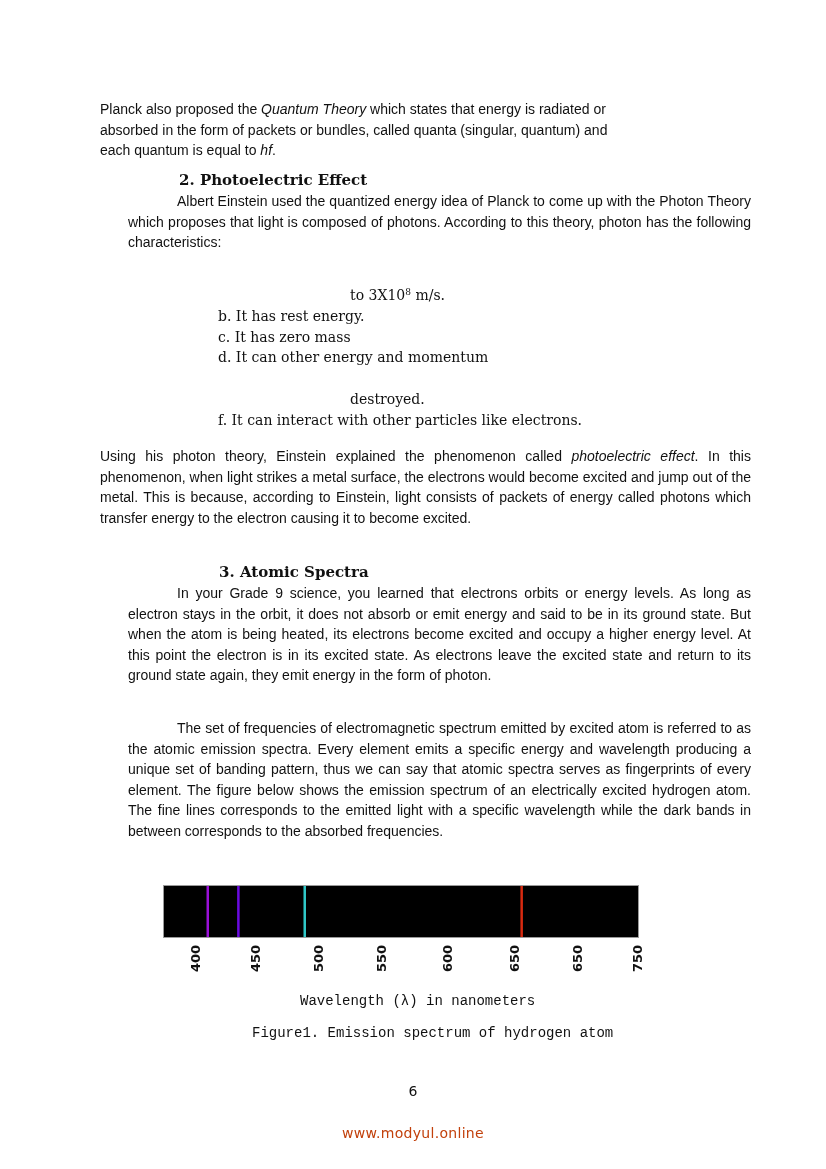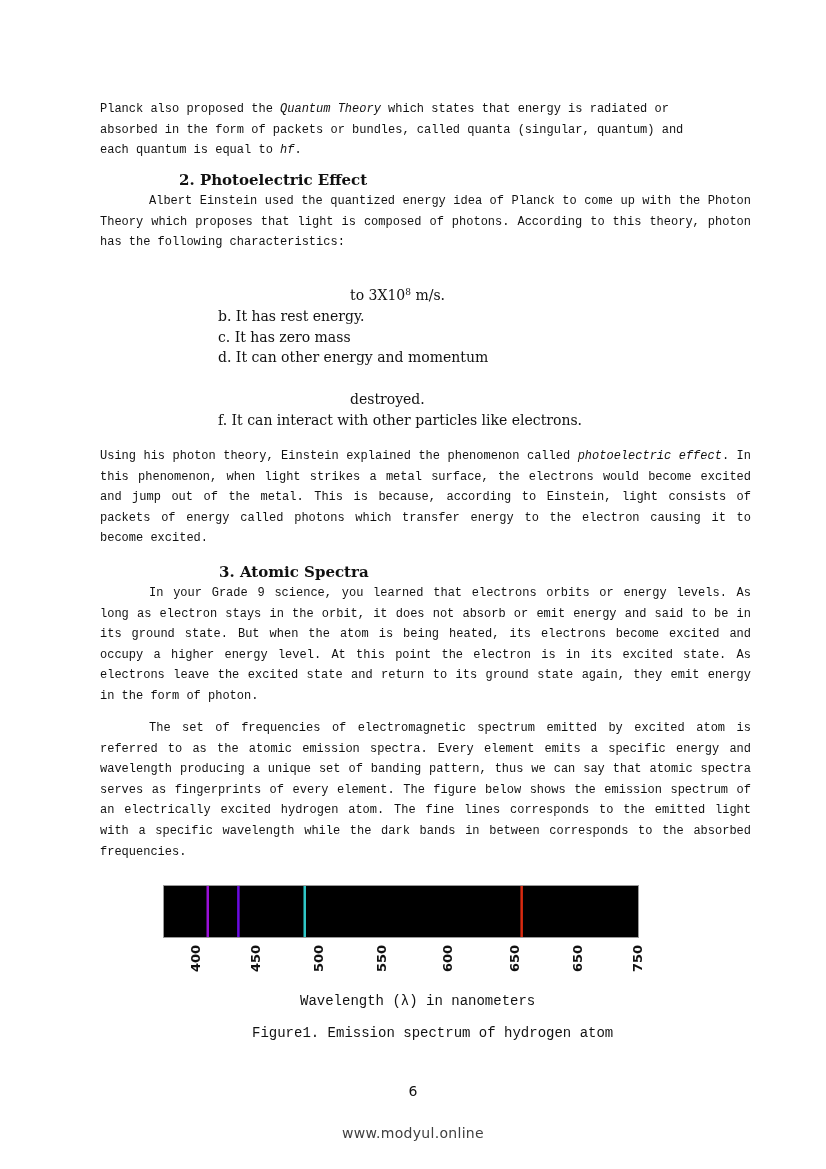--- a/index.html
+++ b/index.html
@@ -1,32 +1,32 @@
 <!DOCTYPE html>
 <html><head>
 <meta charset="utf-8">
 <style>
   html, body { margin: 0; padding: 0; background: #ffffff; }
   body { width: 826px; height: 1169px; position: relative; overflow: hidden;
          font-family: "DejaVu Serif", "Liberation Serif", serif; color: #111; }
-  .p { font-family: Liberation Mono, monospace; font-size: 12px; line-height: 20.6px; margin: 0; }
+  .p { font-family: Liberation Sans, sans-serif; font-size: 14px; line-height: 20.6px; margin: 0; }
   .j { text-align: justify; }
-  .indent { text-indent: 49px; }
+  .indent { text-indent: 49px; margin-left: 28px; }
   .h { font-family: "DejaVu Serif", serif; font-weight: bold; font-size: 15px; margin: 0; line-height: 20px; }
   .list { font-family: "DejaVu Serif", serif; font-size: 14px; line-height: 20.8px; }
   .list .it { position: absolute; left: 118px; white-space: nowrap; }
   .list .cont { position: absolute; left: 250px; white-space: nowrap; }
   .abs { position: absolute; }
   .caption { font-family: Liberation Mono, monospace; font-size: 14px; position: absolute; white-space: nowrap; }
   .tick { position: absolute; font-family: "DejaVu Sans", sans-serif; font-weight: bold; font-size: 13px;
           transform: rotate(-90deg); transform-origin: center center; width: 34px; text-align: center; }
   .footer-num { position: absolute; left: 0; width: 826px; text-align: center; top: 1083px;
                 font-family: "DejaVu Sans", sans-serif; font-size: 14px; }
   .watermark { position: absolute; left: 0; width: 826px; text-align: center; top: 1125px;
-               font-family: "DejaVu Sans", sans-serif; font-size: 14px; color: #404040; letter-spacing: 0.3px; }
+               font-family: "DejaVu Sans", sans-serif; font-size: 14px; color: #c2410c; letter-spacing: 0.3px; }
   sup { font-size: 9px; vertical-align: 5px; line-height: 0; }
 </style>
 </head>
 <body>
 
 <div class="abs" style="left:100px; top:99px; width:651px;">
   <p class="p"><span>Planck also proposed the </span><i>Quantum Theory</i><span> which states that energy is radiated or</span></p>
   <p class="p">absorbed in the form of packets or bundles, called quanta (singular, quantum) and</p>
   <p class="p"><span>each quantum is equal to </span><i>hf</i><span>.</span></p>
 </div>

